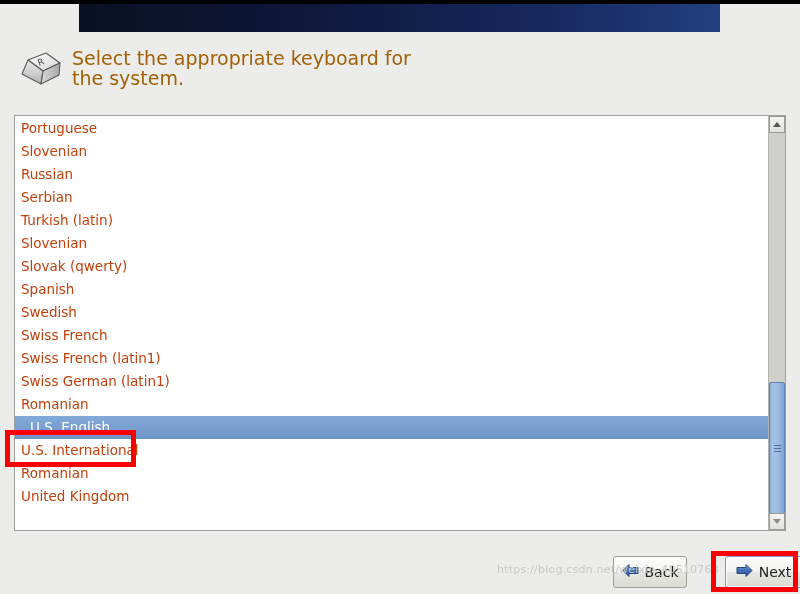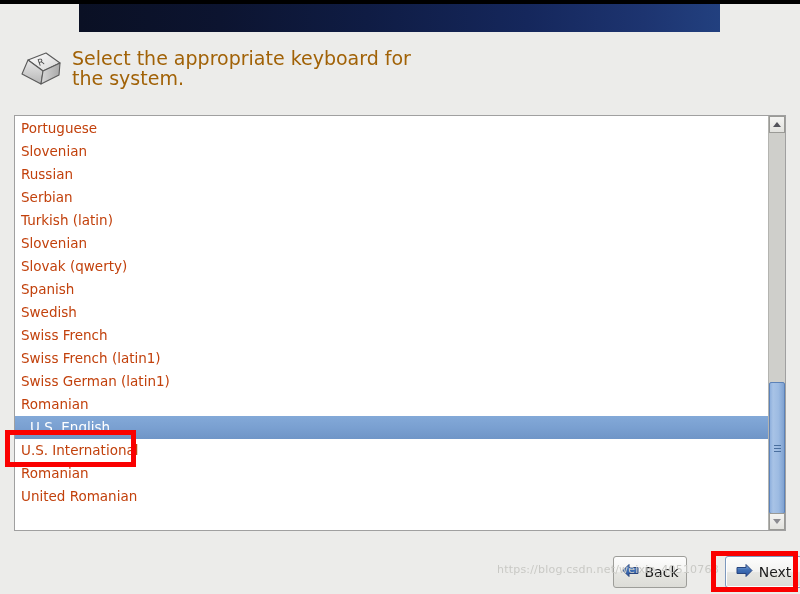--- a/index.html
+++ b/index.html
@@ -273,21 +273,21 @@
       <div class="list-row">Slovak (qwerty)</div>
       <div class="list-row">Spanish</div>
       <div class="list-row">Swedish</div>
       <div class="list-row">Swiss French</div>
       <div class="list-row">Swiss French (latin1)</div>
       <div class="list-row">Swiss German (latin1)</div>
       <div class="list-row">Romanian</div>
       <div class="list-row selected">U.S. English</div>
       <div class="list-row">U.S. International</div>
       <div class="list-row">Romanian</div>
-      <div class="list-row">United Romanian</div>
+      <div class="list-row">United Kingdom</div>
     </div>
 
   <div id="list-scrollbar">
     <div id="scroll-up-button" class="sb-button">
       <span class="sb-arrow"></span>
     </div>
     <div id="scroll-thumb">
       <span id="scroll-thumb-grip">
         <i></i>
           <i></i>

